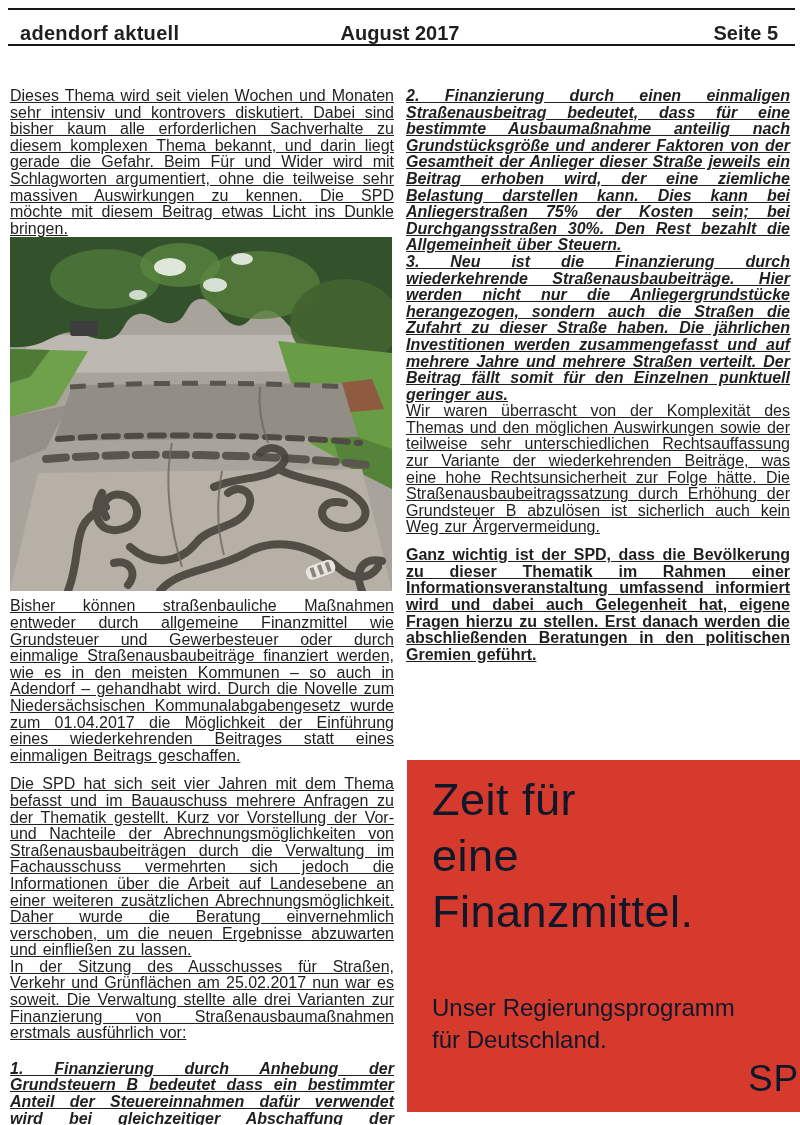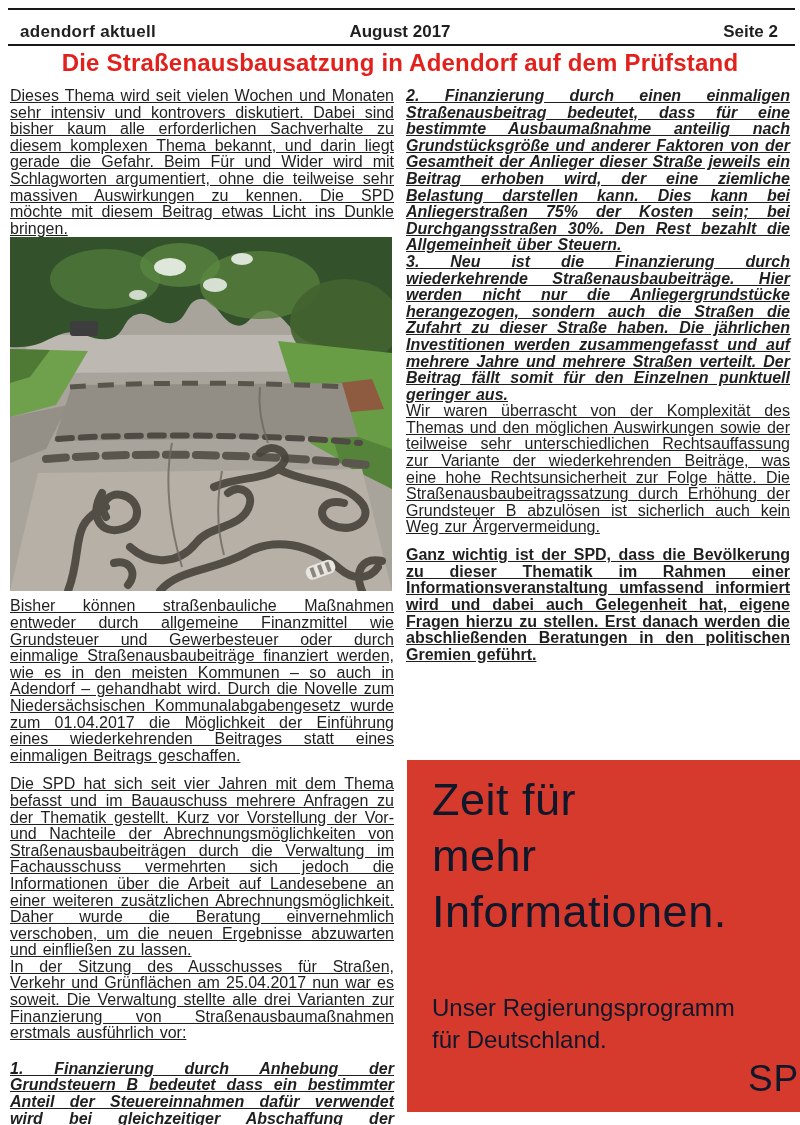--- a/index.html
+++ b/index.html
@@ -3,21 +3,21 @@
 <meta charset="utf-8">
 <style>
   html,body{margin:0;padding:0;background:#ffffff;}
   .page{
     position:relative;width:800px;height:1125px;background:#ffffff;
     font-family:"Liberation Sans", sans-serif;color:#1f1f1f;overflow:hidden;
   }
   .rule{position:absolute;left:8px;width:787px;height:2px;background:#181818;}
   .rule-top{top:8px;}
   .rule-bottom{top:44px;}
-  .hdr-item{position:absolute;top:22px;font-size:17px;font-weight:bold;white-space:nowrap;}
+  .hdr-item{position:absolute;top:22px;font-size:20px;font-weight:bold;white-space:nowrap;}
   .hdr-left{left:20px;letter-spacing:0.3px;}
   .hdr-center{left:0;right:0;text-align:center;}
   .hdr-right{right:22px;}
   .article-title{
     position:absolute;top:49px;left:0;right:0;text-align:center;
     font-size:24px;font-weight:bold;color:#e2211c;letter-spacing:0.2px;
   }
   .col{
     position:absolute;top:88px;width:384px;
     font-size:16px;line-height:16.6px;text-align:justify;
@@ -60,24 +60,23 @@
   }
 </style>
 </head>
 <body>
 
 <div class="page">
 
   <div class="rule rule-top"></div>
   <div class="hdr-item hdr-left">adendorf aktuell</div>
   <div class="hdr-item hdr-center">August 2017</div>
-  <div class="hdr-item hdr-right">Seite 2</div>
+  <div class="hdr-item hdr-right">Seite 5</div>
   <div class="rule rule-bottom"></div>
 
-  <h1 class="article-title" style="margin:0;">Die Straßenausbausatzung in Adendorf auf dem Prüfstand</h1>
 
   <div class="col col-left">
     <p class="p1">Dieses Thema wird seit vielen Wochen und Monaten sehr intensiv und kontrovers diskutiert. Dabei sind bisher kaum alle erforderlichen Sachverhalte zu diesem komplexen Thema bekannt, und darin liegt gerade die Gefahr. Beim Für und Wider wird mit Schlagworten argumentiert, ohne die teilweise sehr massiven Auswirkungen zu kennen. Die SPD möchte mit diesem Beitrag etwas Licht ins Dunkle bringen.</p>
 
     <div class="photo">
       <svg viewBox="0 0 382 354" preserveAspectRatio="none" aria-hidden="true">
         <rect width="382" height="354" fill="#a8a49c"></rect>
         <polygon points="10,98 350,98 362,134 28,136" fill="#bdb9b2"></polygon>
         <path d="M0,0 H382 V160 C360,152 352,128 338,118 C320,105 305,112 290,100 C278,90 268,70 252,74 C240,77 238,92 225,88 C210,83 205,60 190,62 C175,64 178,84 162,86 C148,88 140,72 125,78 C112,83 115,100 98,102 C80,104 70,92 55,96 C38,100 30,112 0,110 Z" fill="#33512b"></path>
         <ellipse cx="95" cy="42" rx="55" ry="30" fill="#4e7638" opacity="0.85"></ellipse>
@@ -119,34 +118,34 @@
           <rect x="296" y="326" width="30" height="14" rx="6" fill="#e8e6e0"></rect>
           <rect x="301" y="328" width="4" height="10" fill="#8a867e"></rect>
           <rect x="309" y="328" width="4" height="10" fill="#8a867e"></rect>
           <rect x="317" y="328" width="4" height="10" fill="#8a867e"></rect>
         </g>
       </svg>
     </div>
 
     <p class="p2">Bisher können straßenbauliche Maßnahmen entweder durch allgemeine Finanzmittel wie Grundsteuer und Gewerbesteuer oder durch einmalige Straßenausbaubeiträge finanziert werden, wie es in den meisten Kommunen – so auch in Adendorf – gehandhabt wird. Durch die Novelle zum Niedersächsischen Kommunalabgabengesetz wurde zum 01.04.2017 die Möglichkeit der Einführung eines wiederkehrenden Beitrages statt eines einmaligen Beitrags geschaffen.</p>
     <p class="p3">Die SPD hat sich seit vier Jahren mit dem Thema befasst und im Bauauschuss mehrere Anfragen zu der Thematik gestellt. Kurz vor Vorstellung der Vor- und Nachteile der Abrechnungsmöglichkeiten von Straßenausbaubeiträgen durch die Verwaltung im Fachausschuss vermehrten sich jedoch die Informationen über die Arbeit auf Landesebene an einer weiteren zusätzlichen Abrechnungsmöglichkeit. Daher wurde die Beratung einvernehmlich verschoben, um die neuen Ergebnisse abzuwarten und einfließen zu lassen.</p>
-    <p class="p4">In der Sitzung des Ausschusses für Straßen, Verkehr und Grünflächen am 25.04.2017 nun war es soweit. Die Verwaltung stellte alle drei Varianten zur Finanzierung von Straßenausbaumaßnahmen erstmals ausführlich vor:</p>
+    <p class="p4">In der Sitzung des Ausschusses für Straßen, Verkehr und Grünflächen am 25.02.2017 nun war es soweit. Die Verwaltung stellte alle drei Varianten zur Finanzierung von Straßenausbaumaßnahmen erstmals ausführlich vor:</p>
     <p class="bi">1.  Finanzierung durch Anhebung der Grundsteuern B bedeutet dass ein bestimmter Anteil der Steuereinnahmen dafür verwendet wird bei gleichzeitiger Abschaffung der Straßenausbaubeiträge.</p>
   </div>
 
   <div class="col col-right">
     <p class="bi rp2">2. Finanzierung durch einen einmaligen Straßenausbeitrag bedeutet, dass für eine bestimmte Ausbaumaßnahme anteilig nach Grundstücksgröße und anderer Faktoren von der Gesamtheit der Anlieger dieser Straße jeweils ein Beitrag erhoben wird, der eine ziemliche Belastung darstellen kann. Dies kann bei Anliegerstraßen 75% der Kosten sein; bei Durchgangsstraßen 30%. Den Rest bezahlt die Allgemeinheit über Steuern.</p>
     <p class="bi rp3">3.  Neu ist die Finanzierung durch wiederkehrende Straßenausbaubeiträge. Hier werden nicht nur die Anliegergrundstücke herangezogen, sondern auch die Straßen die Zufahrt zu dieser Straße haben. Die jährlichen Investitionen werden zusammengefasst und auf mehrere Jahre und mehrere Straßen verteilt. Der Beitrag fällt somit für den Einzelnen punktuell geringer aus.</p>
     <p class="rp4">Wir waren überrascht von der Komplexität des Themas und den möglichen Auswirkungen sowie der teilweise sehr unterschiedlichen Rechtsauffassung zur Variante der wiederkehrenden Beiträge, was eine hohe Rechtsunsicherheit zur Folge hätte. Die Straßenausbaubeitragssatzung durch Erhöhung der Grundsteuer B abzulösen ist sicherlich auch kein Weg zur Ärgervermeidung.</p>
     <p class="b">Ganz wichtig ist der SPD, dass die Bevölkerung zu dieser Thematik im Rahmen einer Informationsveranstaltung umfassend informiert wird und dabei auch Gelegenheit hat, eigene Fragen hierzu zu stellen. Erst danach werden die abschließenden Beratungen in den politischen Gremien geführt.</p>
   </div>
 
   <div class="ad">
     <div class="ad-headline">
       <span>Zeit für</span>
-      <span>mehr</span>
-      <span>Informationen.</span>
+      <span>eine</span>
+      <span>Finanzmittel.</span>
     </div>
     <div class="ad-subline">Unser Regierungsprogramm für Deutschland.</div>
     <div class="ad-logo">SPD</div>
   </div>
 
 </div>
 
 </body></html>

